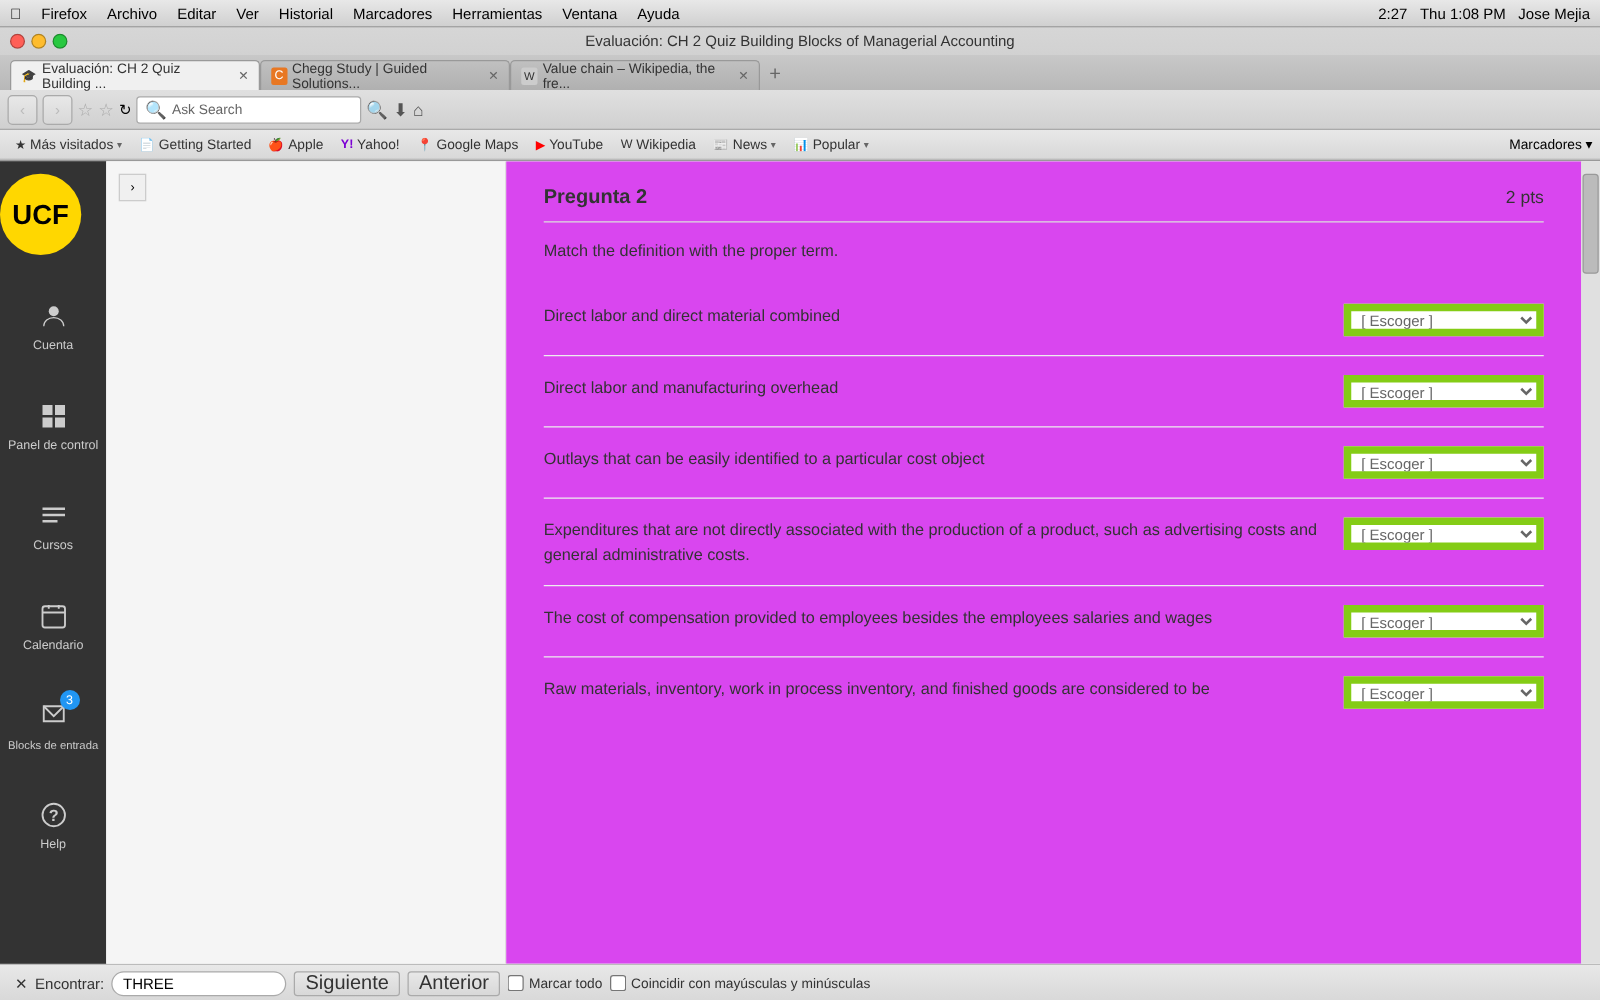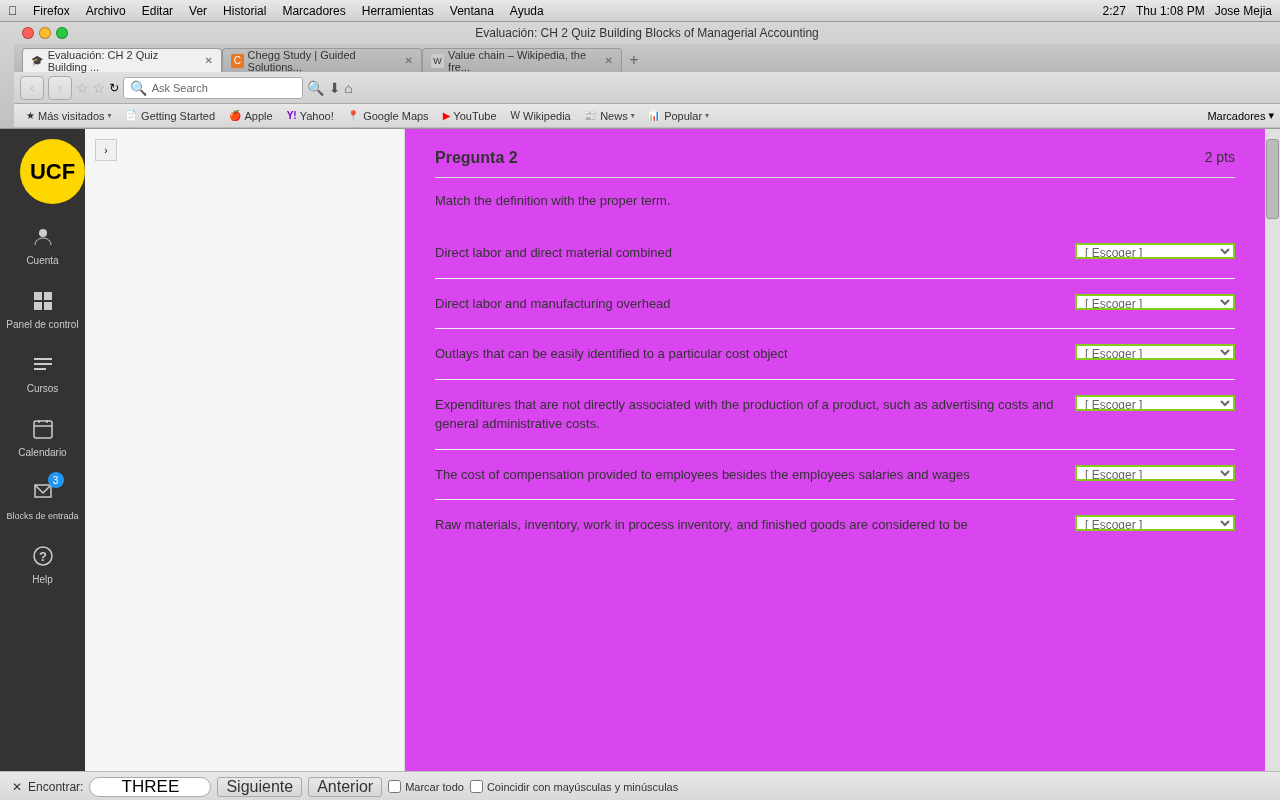--- a/index.html
+++ b/index.html
@@ -17,21 +17,20 @@
       color: #000;
       gap: 16px;
     }
     .mac-menu-bar span { cursor: default; }
     .mac-menu-bar .right-side { margin-left: auto; display: flex; align-items: center; gap: 10px; }
 
     
     .browser-chrome {
       background: linear-gradient(to bottom, #d6d6d6, #c0c0c0);
       border-bottom: 1px solid #999;
-      padding-left: 14px;
     }
 
     
     .title-bar {
       height: 22px;
       display: flex;
       align-items: center;
       justify-content: center;
       font-size: 12px;
       color: #333;
@@ -172,23 +171,23 @@
       display: flex;
       height: calc(800px - 22px - 22px - 28px - 32px - 24px - 30px);
     }
 
     
     .sidebar {
       width: 85px;
       background: #333;
       display: flex;
       flex-direction: column;
-      align-items: flex-end;
+      align-items: flex-start;
       padding-top: 10px;
-      gap: 0;
+      gap: 16px;
     }
     .ucf-logo {
       width: 65px; height: 65px;
       background: #ffd700;
       border-radius: 50%;
       display: flex; align-items: center; justify-content: center;
       margin-bottom: 8px;
       overflow: hidden;
     }
     .ucf-logo-text {
@@ -298,22 +297,22 @@
     }
     .match-row:last-child { border-bottom: none; }
     .match-text {
       flex: 1;
       font-size: 13px;
       color: #333;
       line-height: 1.5;
     }
     .match-select {
       width: 160px;
-      height: 16px;
-      border: 2px solid #84cc16;
+      height: 26px;
+      border: 6px solid #84cc16;
       background: #fff;
       font-size: 12px;
       color: #666;
       cursor: pointer;
       padding: 0 4px;
     }
 
     
     .scrollbar {
       width: 15px;
@@ -341,24 +340,23 @@
       padding: 0 8px;
       gap: 6px;
       font-size: 12px;
     }
     .find-label { color: #333; }
     .find-input {
       height: 20px;
       border: 1px solid #aaa;
       border-radius: 10px;
       padding: 0 8px;
-      font-size: 17px;
-      width: 122px;
+      font-size: 12px;
+      width: 140px;
       background: #fff;
-      text-align: center;
     }
     .find-btn {
       height: 20px;
       padding: 0 8px;
       border: 1px solid #aaa;
       border-radius: 3px;
       background: linear-gradient(to bottom, #e8e8e8, #d8d8d8);
       font-size: 16px;
       cursor: pointer;
       color: #333;

